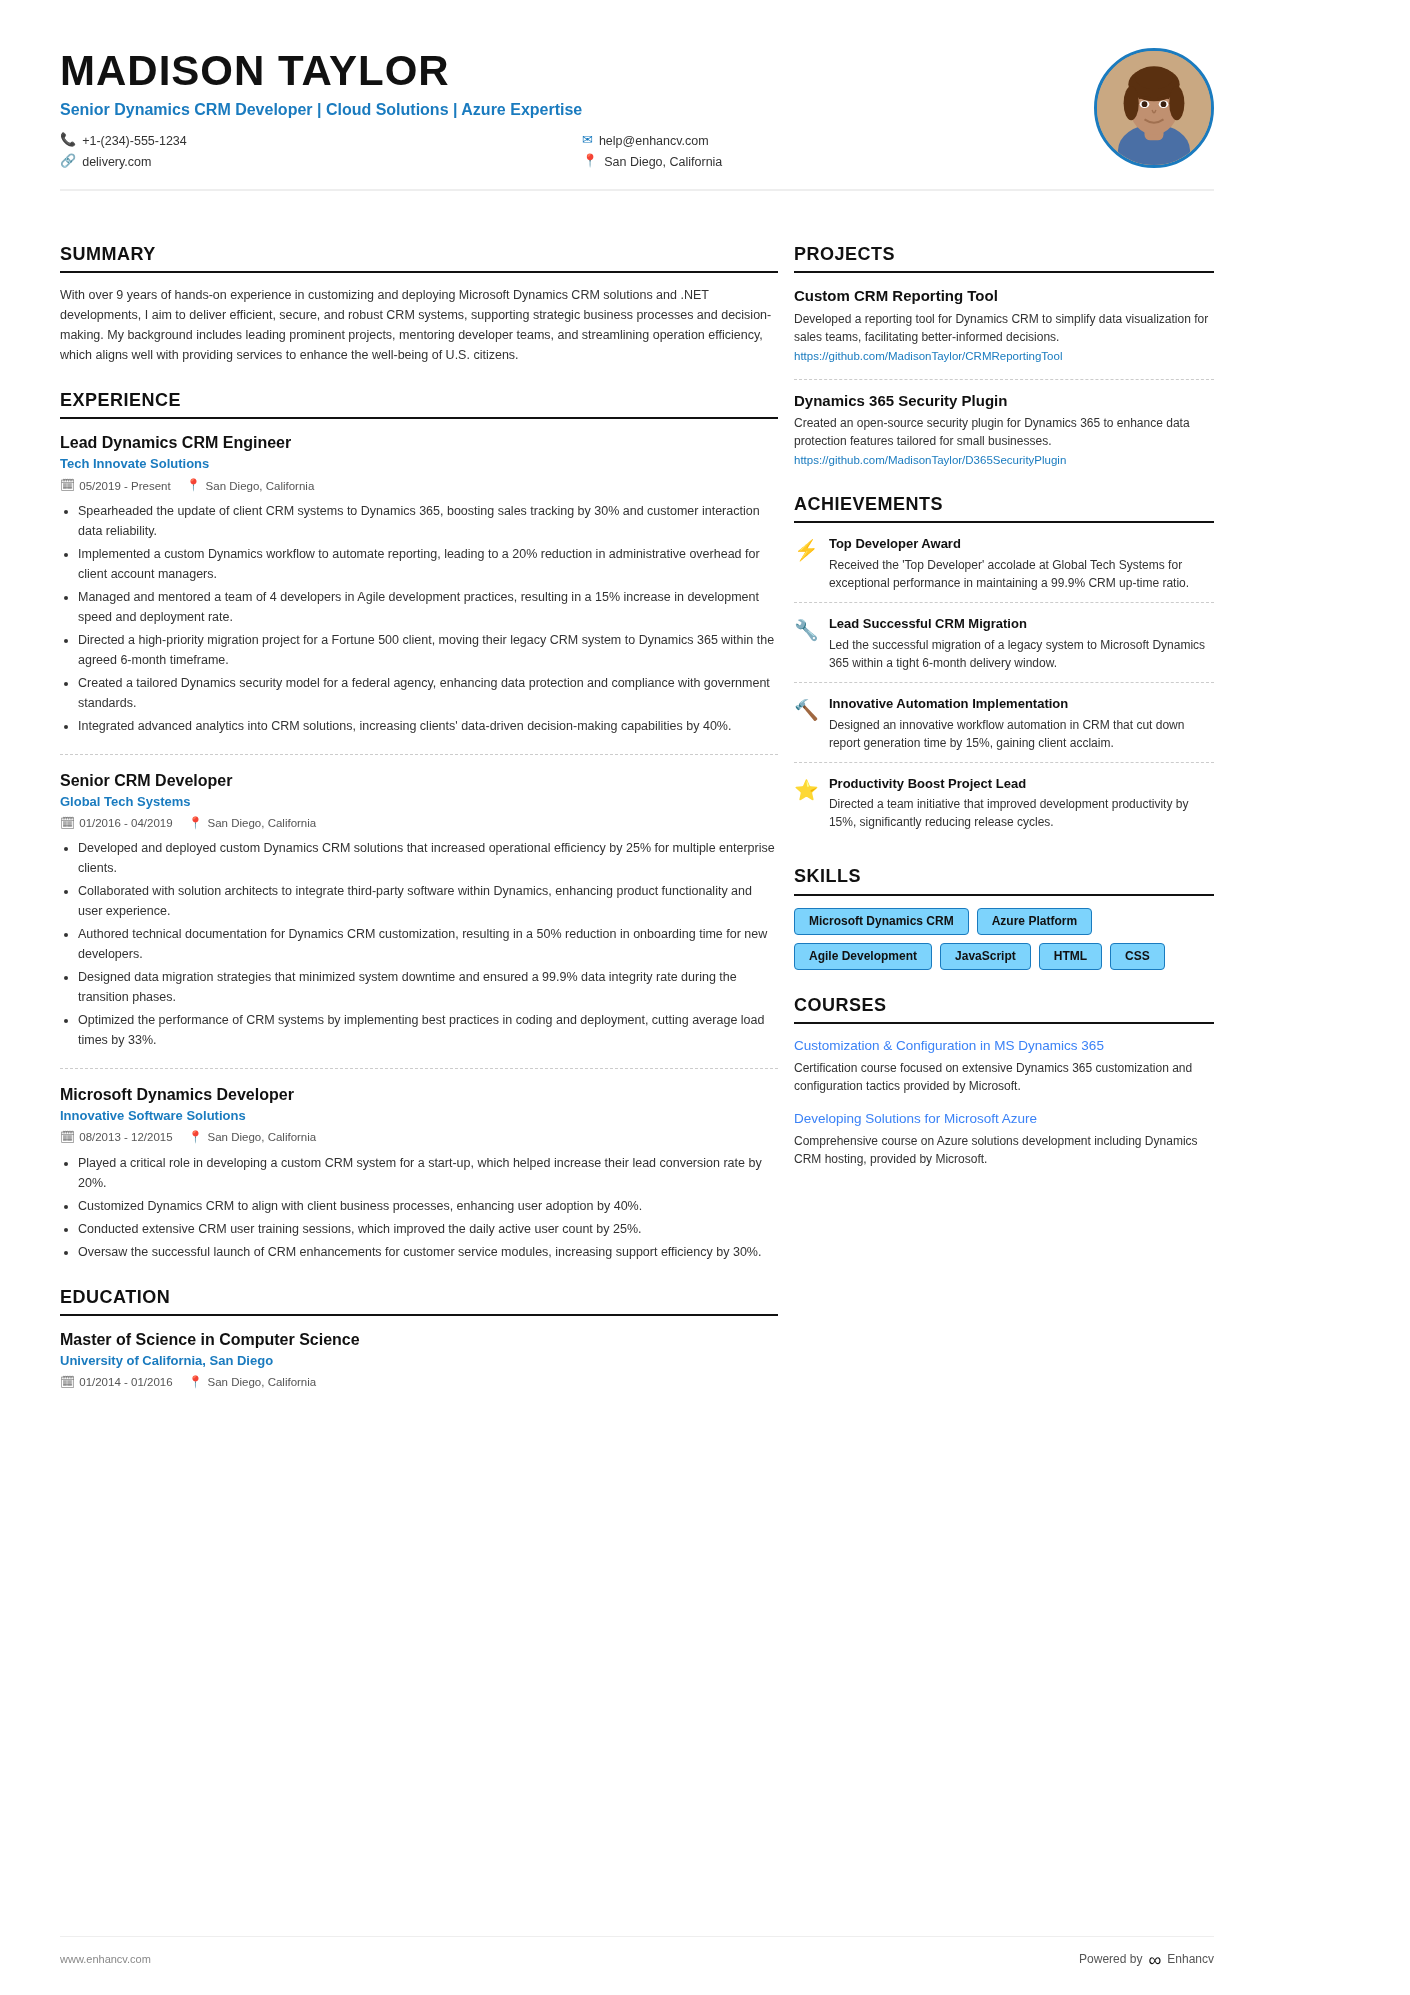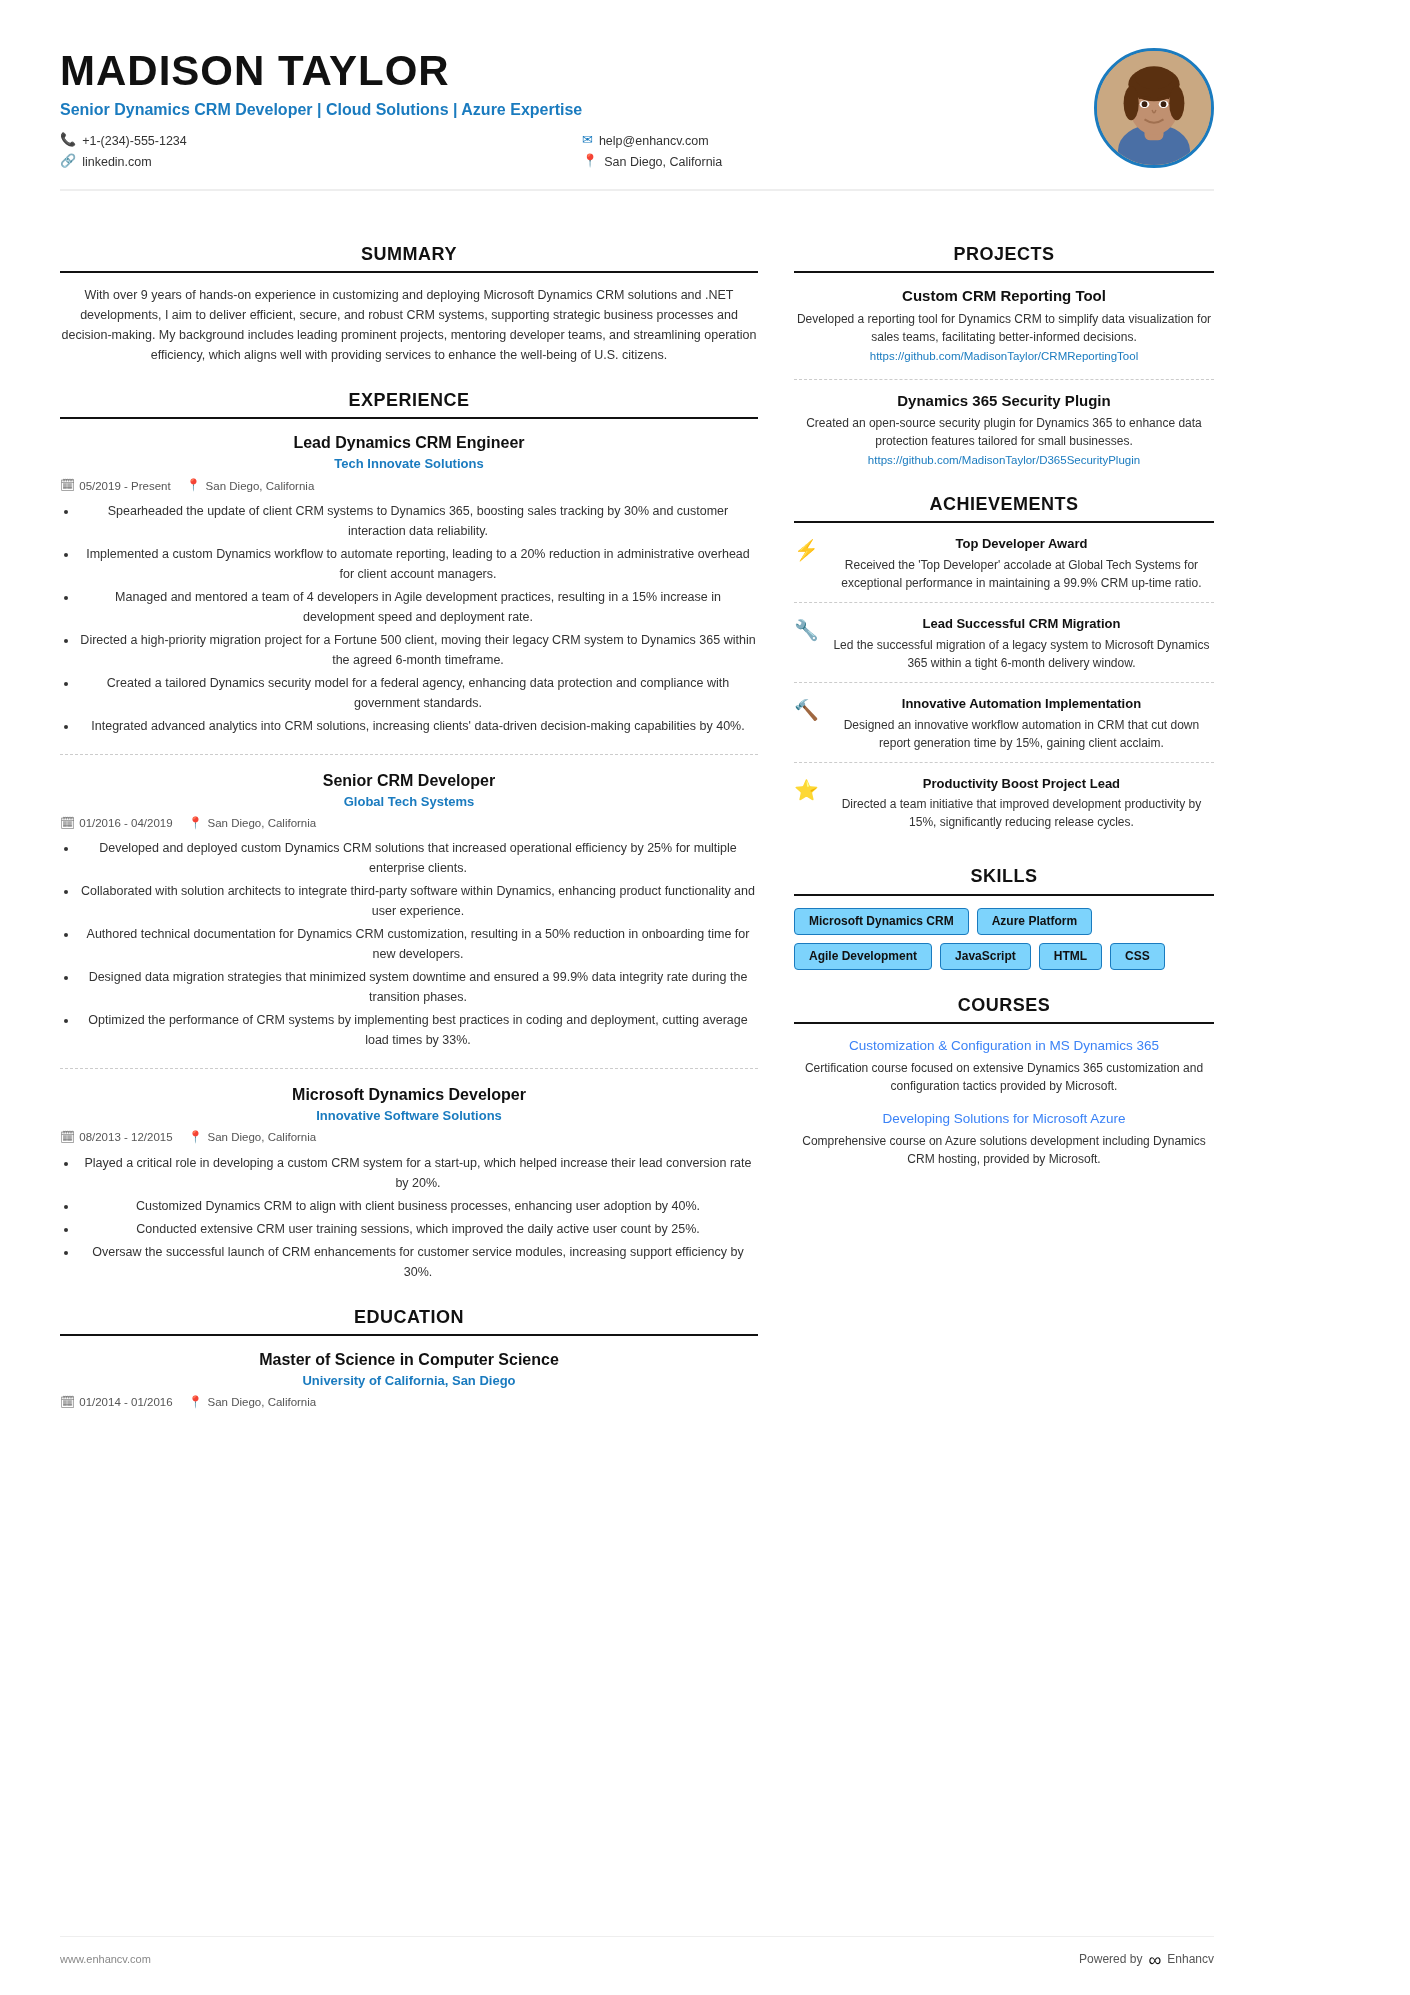--- a/index.html
+++ b/index.html
@@ -67,22 +67,21 @@
       align-items: center;
       justify-content: center;
       flex-shrink: 0;
       margin-left: 30px;
     }
 
     
     .main-content {
       display: grid;
       grid-template-columns: 1fr 420px;
-      gap: 0 36px;
-      text-align: center;
+      gap: 0 16px;
     }
 
     
     .section-title {
       font-size: 18px;
       font-weight: 900;
       text-transform: uppercase;
       color: #111;
       border-bottom: 2.5px solid #111;
       padding-bottom: 4px;
@@ -225,21 +224,21 @@
         <div class="contact-item">
           <span class="contact-icon">📞</span>
           <span>+1-(234)-555-1234</span>
         </div>
         <div class="contact-item">
           <span class="contact-icon">✉</span>
           <span>help@enhancv.com</span>
         </div>
         <div class="contact-item">
           <span class="contact-icon">🔗</span>
-          <span>linkedin.com</span>
+          <span>delivery.com</span>
         </div>
         <div class="contact-item">
           <span class="contact-icon">📍</span>
           <span>San Diego, California</span>
         </div>
       </div>
     </div>
     <div class="avatar-wrap">
       <svg width="120" height="120" viewBox="0 0 120 120">
         <defs>

